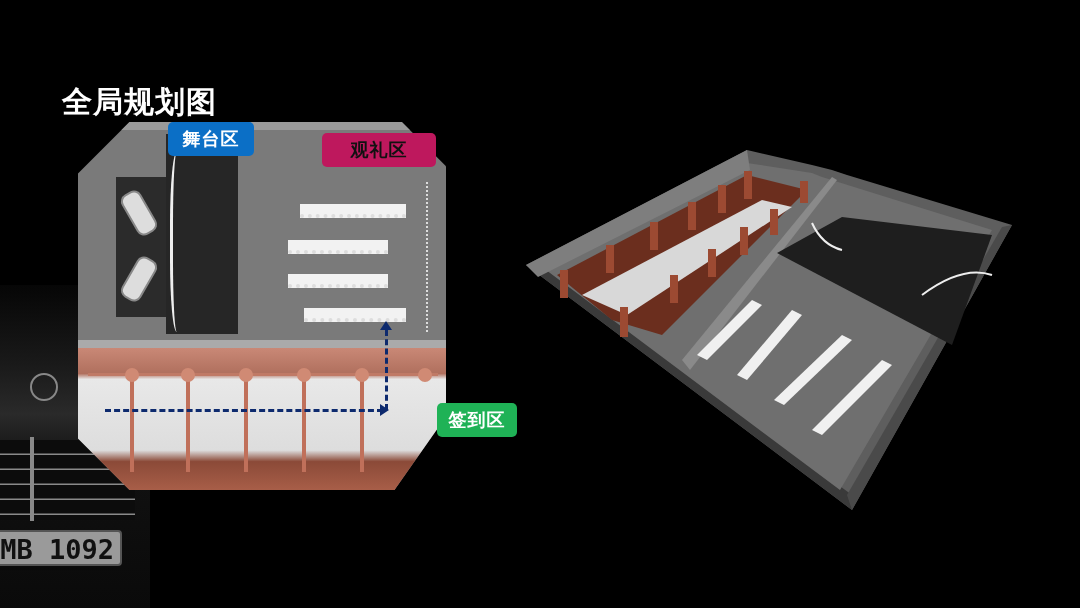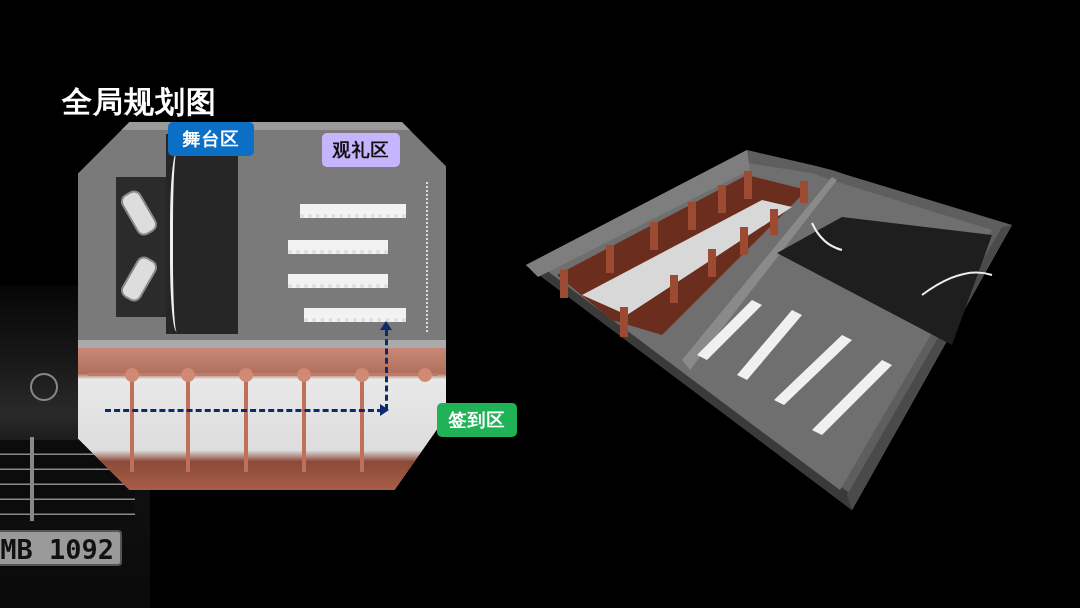--- a/index.html
+++ b/index.html
@@ -56,21 +56,21 @@
   .plan .chain { position:absolute; left:348px; top:60px; width:2px; height:150px; border-left:2px dotted #ddd; }
   .dash-h { position:absolute; left:105px; top:409px; width:278px; height:0; border-top:3px dashed #0d2a6e; }
   .dash-v { position:absolute; left:385px; top:330px; width:0; height:80px; border-left:3px dashed #0d2a6e; }
   .arrow-r { position:absolute; left:380px; top:404px; width:0; height:0; border-top:6px solid transparent; border-bottom:6px solid transparent; border-left:9px solid #0d2a6e; }
   .arrow-u { position:absolute; left:380px; top:321px; width:0; height:0; border-left:6px solid transparent; border-right:6px solid transparent; border-bottom:9px solid #0d2a6e; }
   .tag {
     position:absolute; font-size:18px; font-weight:bold; line-height:34px; height:34px; border-radius:5px;
     text-align:center; letter-spacing:1px;
   }
   .tag-stage { left:168px; top:122px; width:86px; background:#0b6fc6; color:#fff; }
-  .tag-audience { left:322px; top:133px; width:78px; background:#c4b5fd; color:#111;text-align:center; }
+  .tag-audience { left:322px; top:133px; width:114px; background:#be185d; color:#111;text-align:center; }
   .tag-checkin { left:437px; top:403px; width:80px; background:#1fb256; color:#fff; }
   
   .render { position:absolute; left:522px; top:145px; width:500px; height:365px; }
 </style>
 </head>
 <body>
 
 <div class="title">全局规划图</div>
 
 <div class="car">

